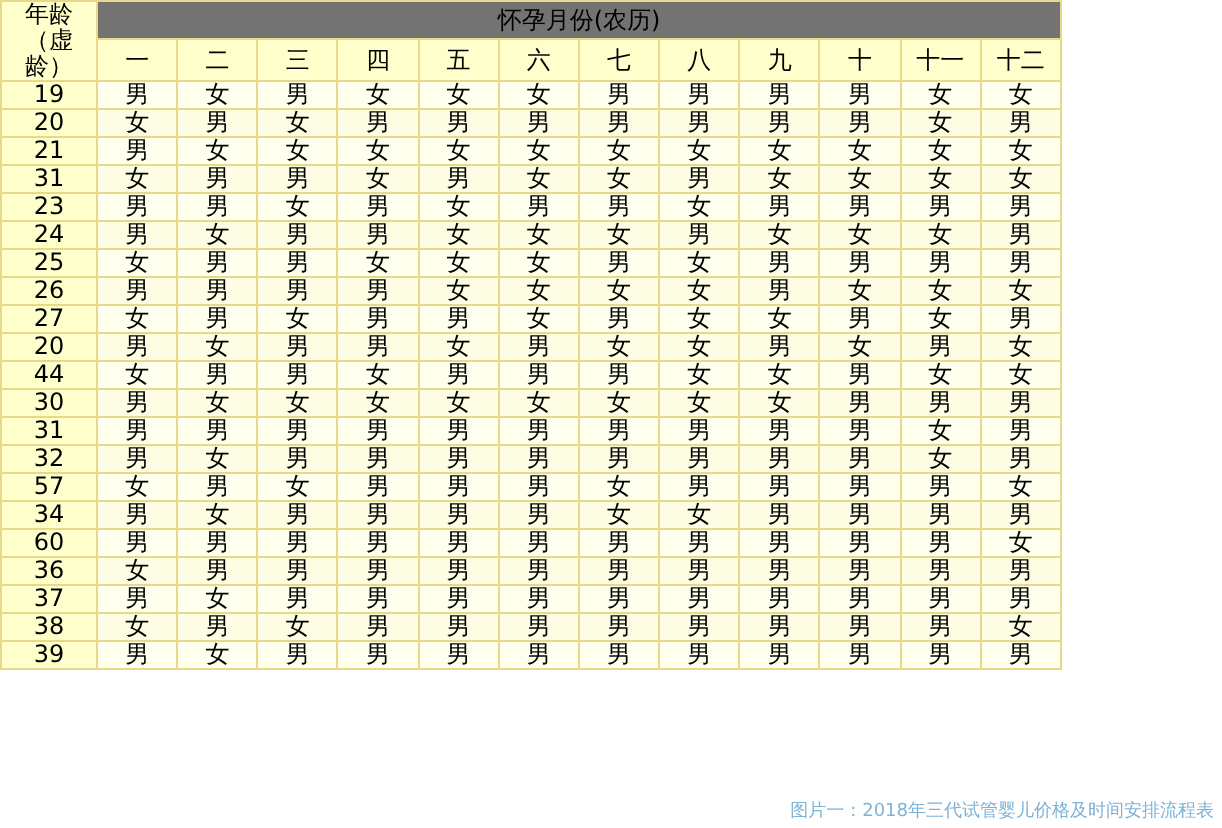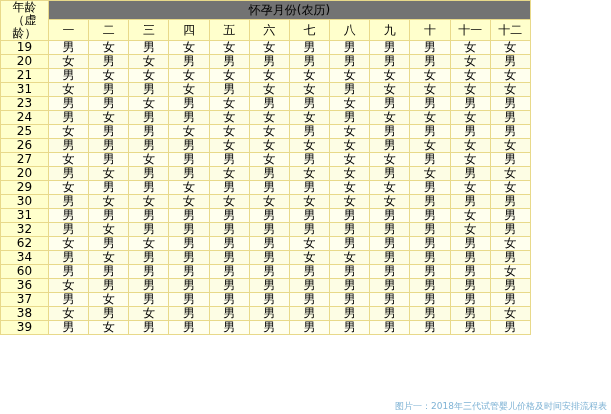--- a/index.html
+++ b/index.html
@@ -259,21 +259,21 @@
           <td class="val-cell">女</td>
           <td class="val-cell">男</td>
           <td class="val-cell">女</td>
           <td class="val-cell">女</td>
           <td class="val-cell">男</td>
           <td class="val-cell">女</td>
           <td class="val-cell">男</td>
           <td class="val-cell">女</td>
         </tr>
         <tr class="row-a">
-          <td class="age-cell">29</td>
+          <td class="age-cell">44</td>
           <td class="val-cell">女</td>
           <td class="val-cell">男</td>
           <td class="val-cell">男</td>
           <td class="val-cell">女</td>
           <td class="val-cell">男</td>
           <td class="val-cell">男</td>
           <td class="val-cell">男</td>
           <td class="val-cell">女</td>
           <td class="val-cell">女</td>
           <td class="val-cell">男</td>
@@ -319,21 +319,21 @@
           <td class="val-cell">男</td>
           <td class="val-cell">男</td>
           <td class="val-cell">男</td>
           <td class="val-cell">男</td>
           <td class="val-cell">男</td>
           <td class="val-cell">男</td>
           <td class="val-cell">女</td>
           <td class="val-cell">男</td>
         </tr>
         <tr class="row-a">
-          <td class="age-cell">62</td>
+          <td class="age-cell">57</td>
           <td class="val-cell">女</td>
           <td class="val-cell">男</td>
           <td class="val-cell">女</td>
           <td class="val-cell">男</td>
           <td class="val-cell">男</td>
           <td class="val-cell">男</td>
           <td class="val-cell">女</td>
           <td class="val-cell">男</td>
           <td class="val-cell">男</td>
           <td class="val-cell">男</td>

